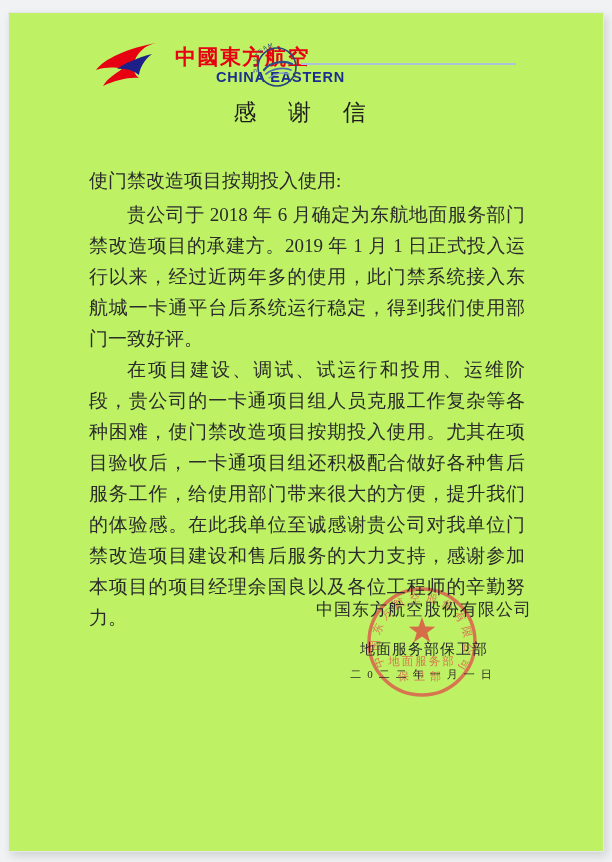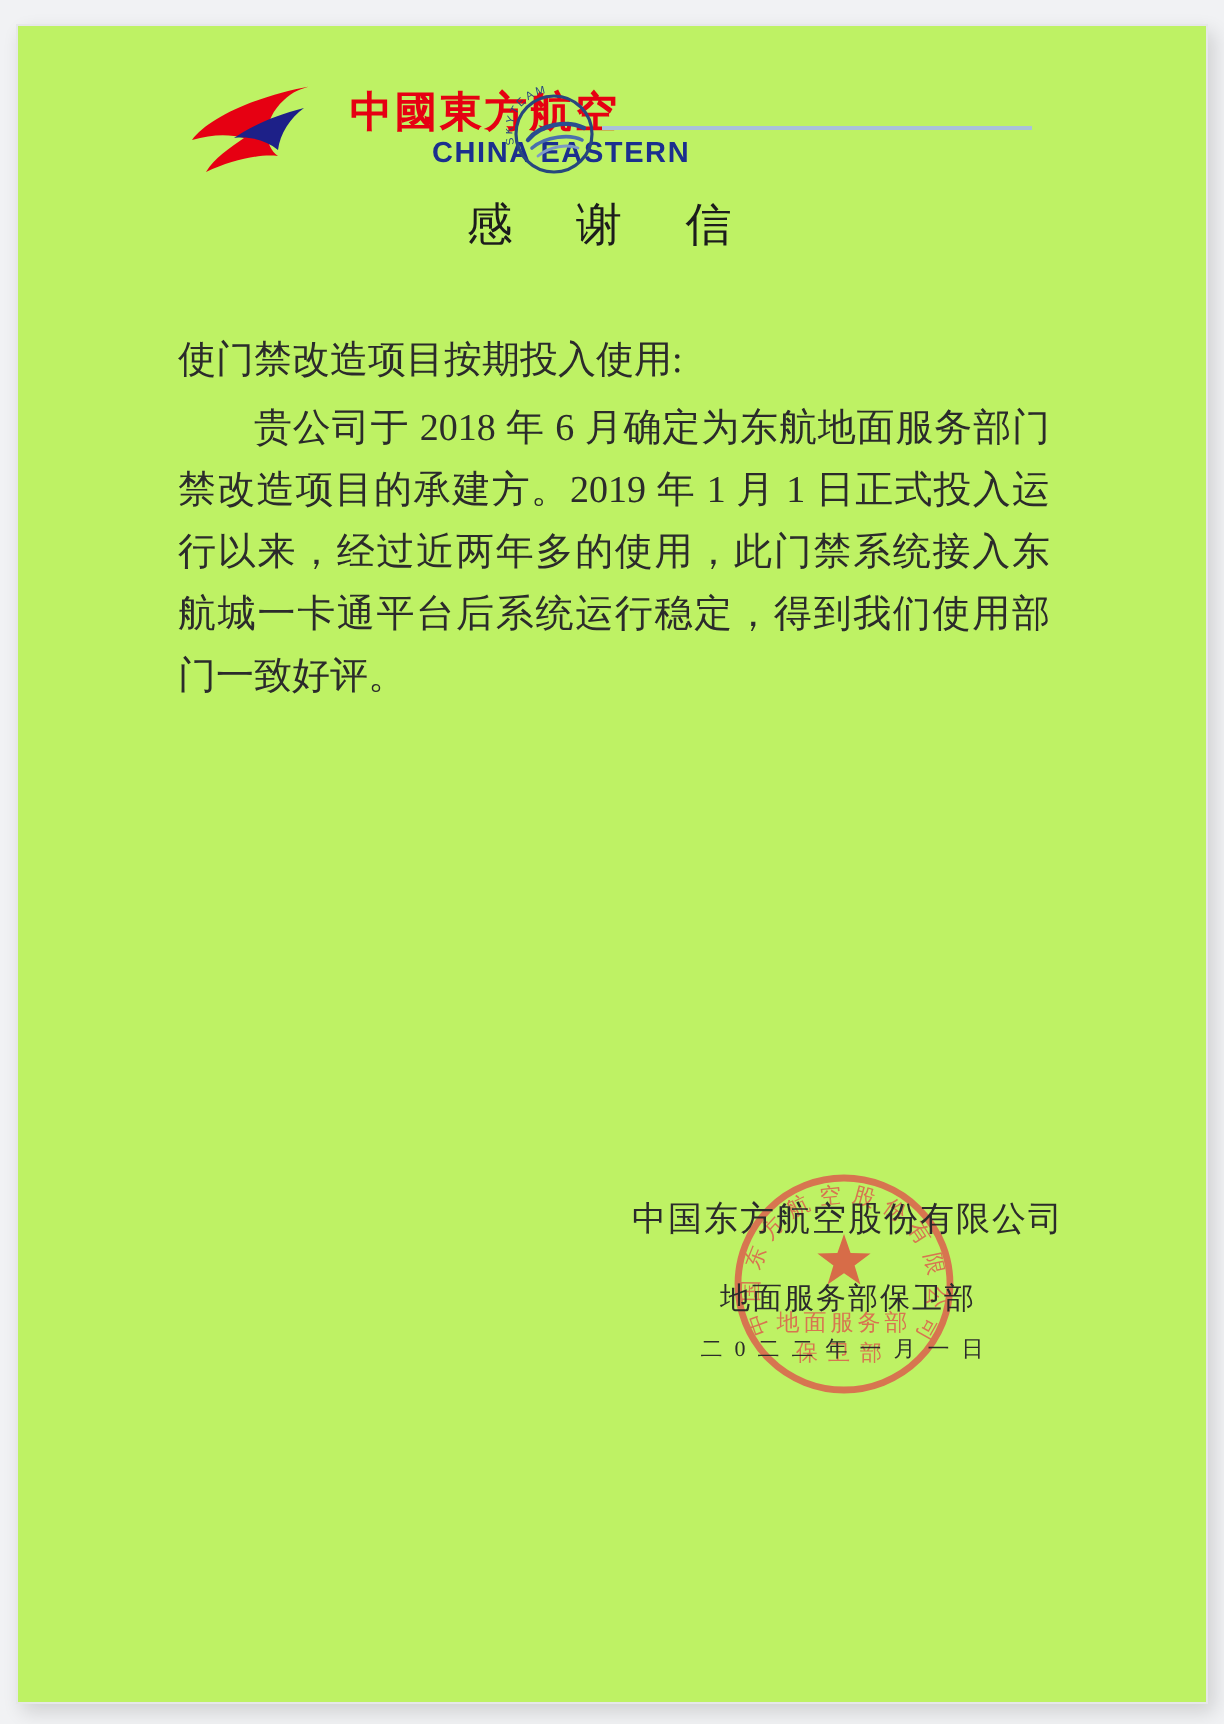--- a/index.html
+++ b/index.html
@@ -86,20 +86,21 @@
     </svg>
 
     <div class="divider" style="background:#a9c2da;"></div>
   </div>
 
   <div class="title">感 谢 信</div>
 
   <div class="letter-body">
     <p class="salutation">使门禁改造项目按期投入使用:</p>
     <p>贵公司于 2018 年 6 月确定为东航地面服务部门禁改造项目的承建方。2019 年 1 月 1 日正式投入运行以来，经过近两年多的使用，此门禁系统接入东航城一卡通平台后系统运行稳定，得到我们使用部门一致好评。</p>
+    <p>在项目建设、调试、试运行和投用、运维阶段，贵公司的一卡通项目组人员克服工作复杂等各种困难，使门禁改造项目按期投入使用。尤其在项目验收后，一卡通项目组还积极配合做好各种售后服务工作，给使用部门带来很大的方便，提升我们的体验感。在此我单位至诚感谢贵公司对我单位门禁改造项目建设和售后服务的大力支持，感谢参加本项目的项目经理余国良以及各位工程师的辛勤努力。</p>
   </div>
 
   <svg class="stamp" viewBox="0 0 116 116">
     <defs>
       <path id="sealarc" d="M 23,85 A 43,43 0 1 1 93,85" fill="none"></path>
     </defs>
     <circle cx="58" cy="58" r="53" fill="none" stroke="#dd5a4c" stroke-width="3.4"></circle>
     <text font-size="11" fill="#dd5a4c" letter-spacing="4.6" font-family="Liberation Serif, serif">
       <textPath href="#sealarc" startOffset="4">中国东方航空股份有限公司</textPath>
     </text>

